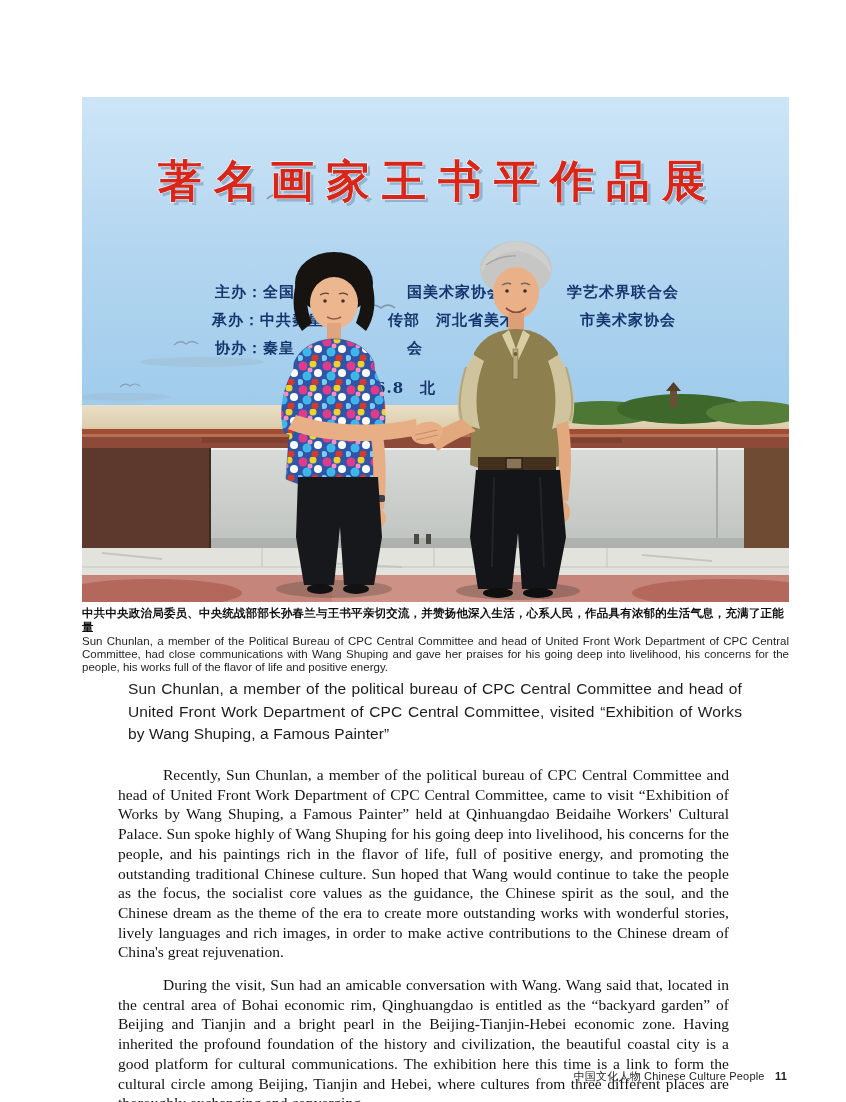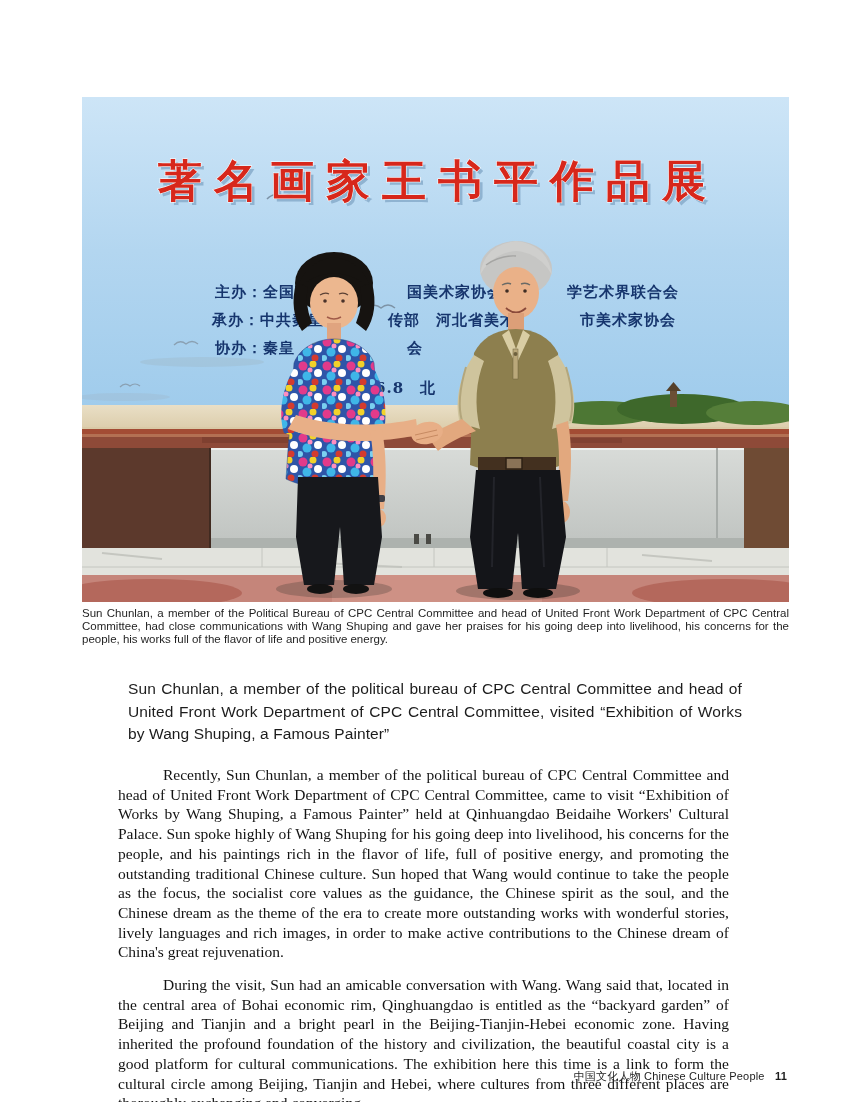--- a/index.html
+++ b/index.html
@@ -193,20 +193,21 @@
 
       <g>
         <ellipse cx="345" cy="336" rx="16" ry="11" fill="#e8af87" transform="rotate(-12 345 336)"></ellipse>
         <path d="M333,338 l22,-5" stroke="#c78a62" stroke-width="1" fill="none"></path>
         <path d="M334,343 l22,-5" stroke="#c78a62" stroke-width="1" fill="none"></path>
       </g>
     </svg>
   </figure>
 
   <div class="caption">
+    <div class="caption-cn">中共中央政治局委员、中央统战部部长孙春兰与王书平亲切交流，并赞扬他深入生活，心系人民，作品具有浓郁的生活气息，充满了正能量</div>
     <div class="caption-en">Sun Chunlan, a member of the Political Bureau of CPC Central Committee and head of United Front Work Department of CPC Central Committee, had close communications with Wang Shuping and gave her praises for his going deep into livelihood, his concerns for the people, his works full of the flavor of life and positive energy.</div>
   </div>
 
   <h1 class="headline">Sun Chunlan, a member of the political bureau of CPC Central Committee and head of United Front Work Department of CPC Central Committee, visited “Exhibition of Works by Wang Shuping, a Famous Painter”</h1>
 
   <div class="article">
     <p>Recently, Sun Chunlan, a member of the political bureau of CPC Central Committee and head of United Front Work Department of CPC Central Committee, came to visit “Exhibition of Works by Wang Shuping, a Famous Painter” held at Qinhuangdao Beidaihe Workers' Cultural Palace. Sun spoke highly of Wang Shuping for his going deep into livelihood, his concerns for the people, and his paintings rich in the flavor of life, full of positive energy, and promoting the outstanding traditional Chinese culture. Sun hoped that Wang would continue to take the people as the focus, the socialist core values as the guidance, the Chinese spirit as the soul, and the Chinese dream as the theme of the era to create more outstanding works with wonderful stories, lively languages and rich images, in order to make active contributions to the Chinese dream of China's great rejuvenation.</p>
     <p>During the visit, Sun had an amicable conversation with Wang. Wang said that, located in the central area of Bohai economic rim, Qinghuangdao is entitled as the “backyard garden” of Beijing and Tianjin and a bright pearl in the Beijing-Tianjin-Hebei economic zone. Having inherited the profound foundation of the history and civilization, the beautiful coastal city is a good platform for cultural communications. The exhibition here this time is a link to form the cultural circle among Beijing, Tianjin and Hebei, where cultures from three different places are thoroughly exchanging and converging.</p>
   </div>
 

